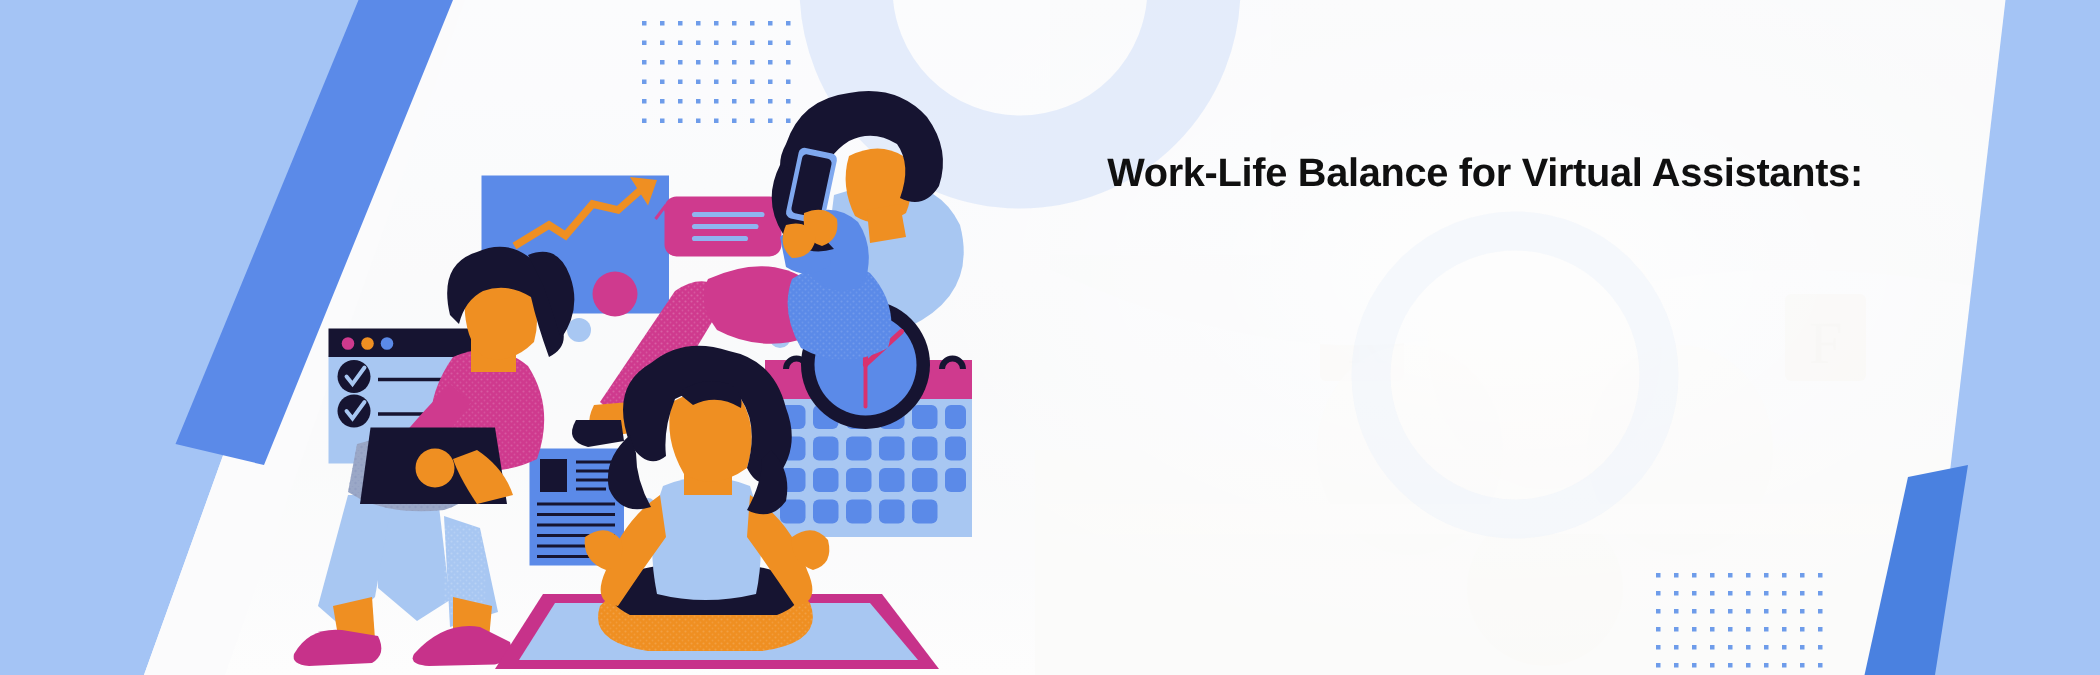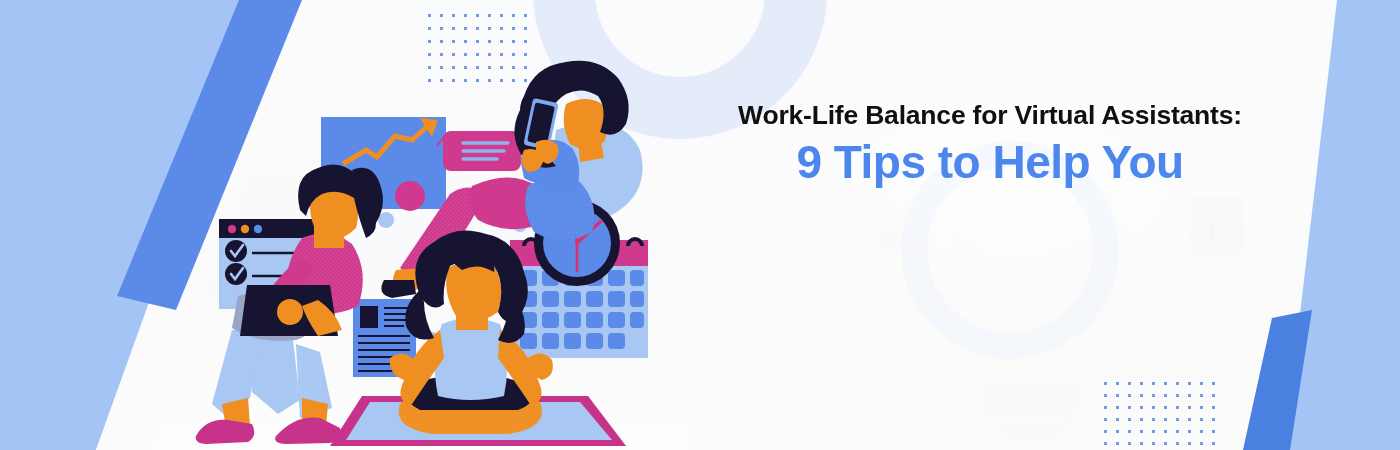--- a/index.html
+++ b/index.html
@@ -440,16 +440,15 @@
       <path d="M420 296 Q406 258 434 242 Q456 224 486 234 Q516 240 524 272 Q534 298 518 318 Q506 328 498 312 Q506 284 494 266 Q472 254 450 266 Q442 286 444 304 Q432 314 420 296 Z" fill="#161431"></path>
       <path d="M420 290 Q402 306 406 326 Q414 344 434 338 Q424 320 424 302 Z" fill="#161431"></path>
       <path d="M514 300 Q528 314 524 334 Q514 348 498 340 Q508 322 508 306 Z" fill="#161431"></path>
 
       <path d="M452 262 Q468 250 486 256 Q496 262 494 272 Q478 262 462 270 Z" fill="#161431"></path>
     </g>
   </svg>
 
   <div id="text-block">
     <div id="headline-kicker">Work-Life Balance for Virtual Assistants:</div>
-    <div class="headline-main">9 Tips to Help You</div>
   </div>
 
 </div>
 
 </body></html>

